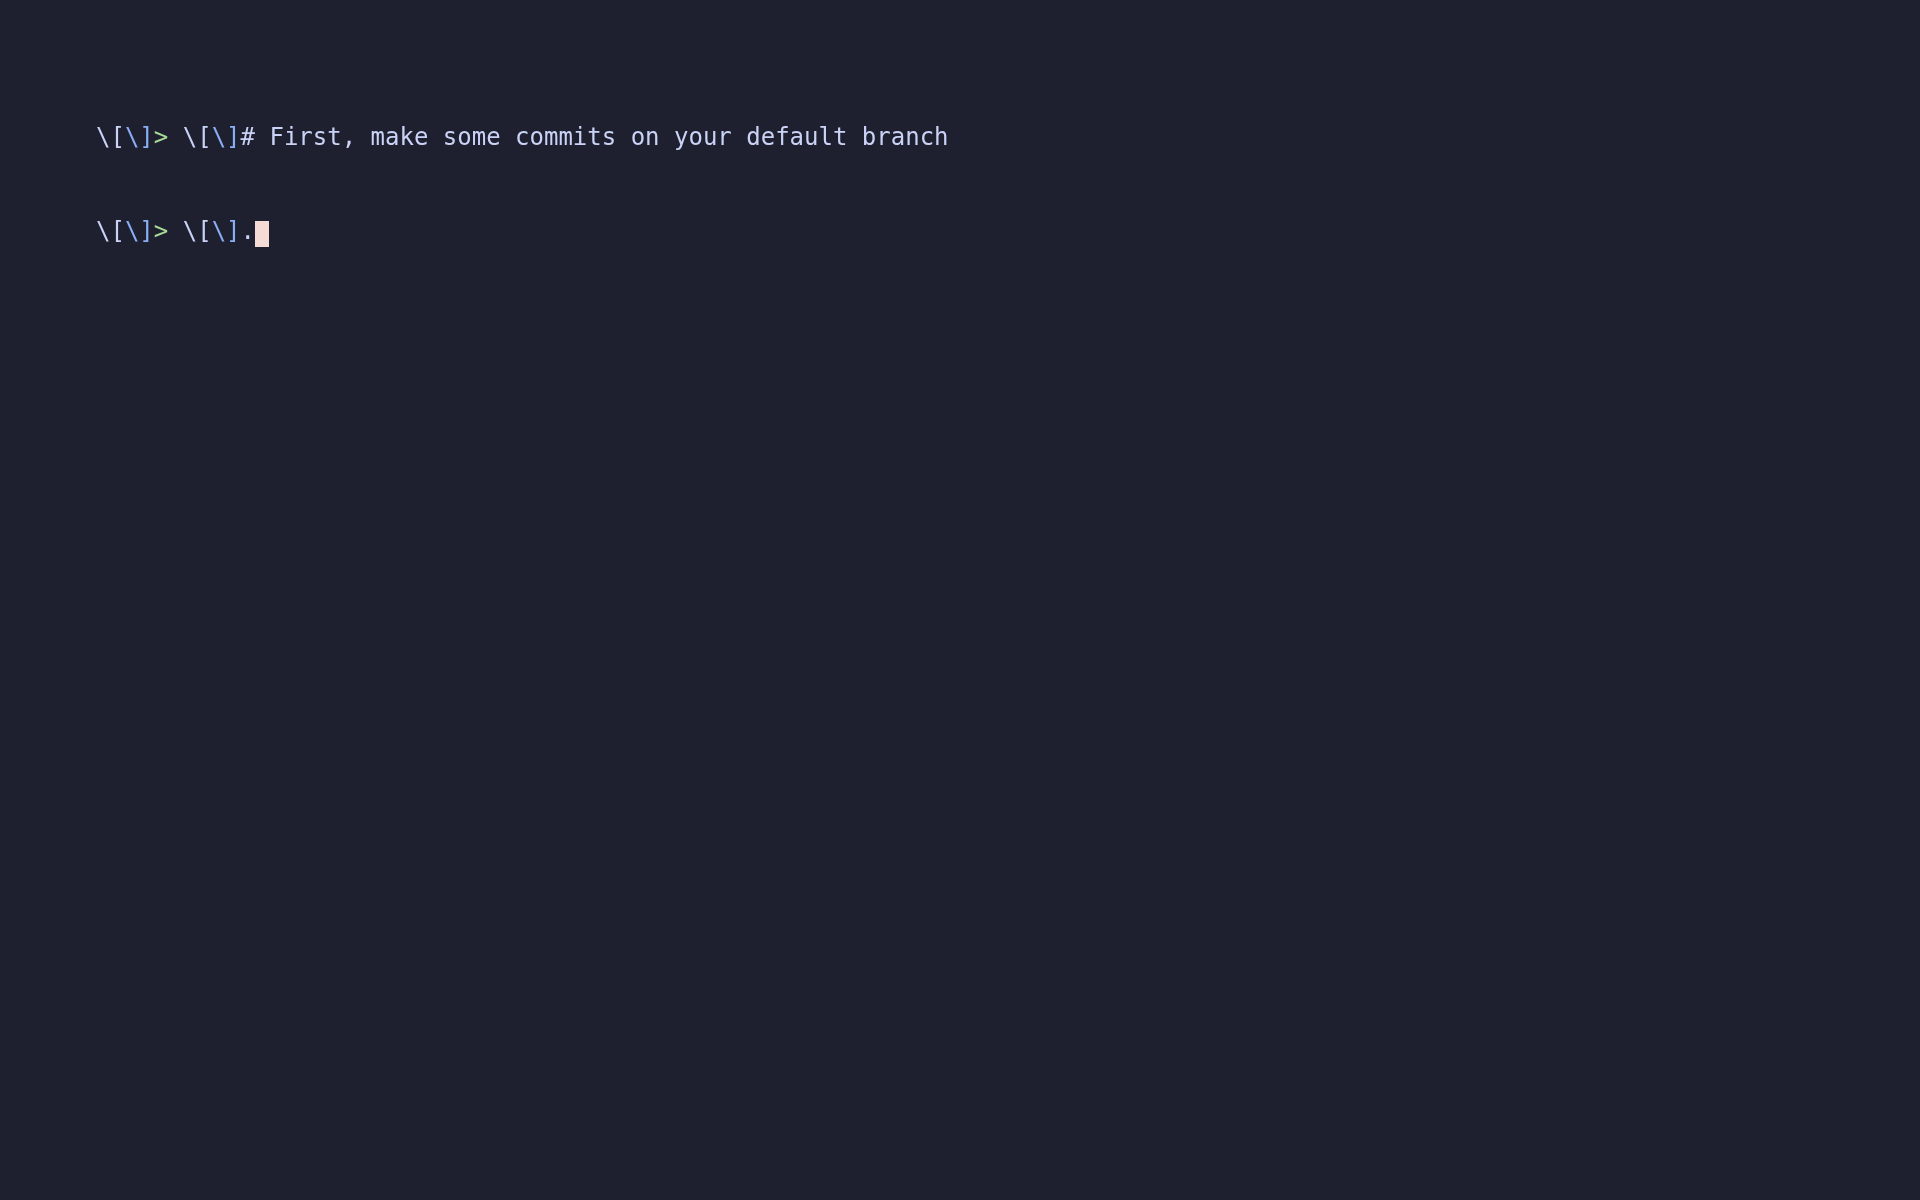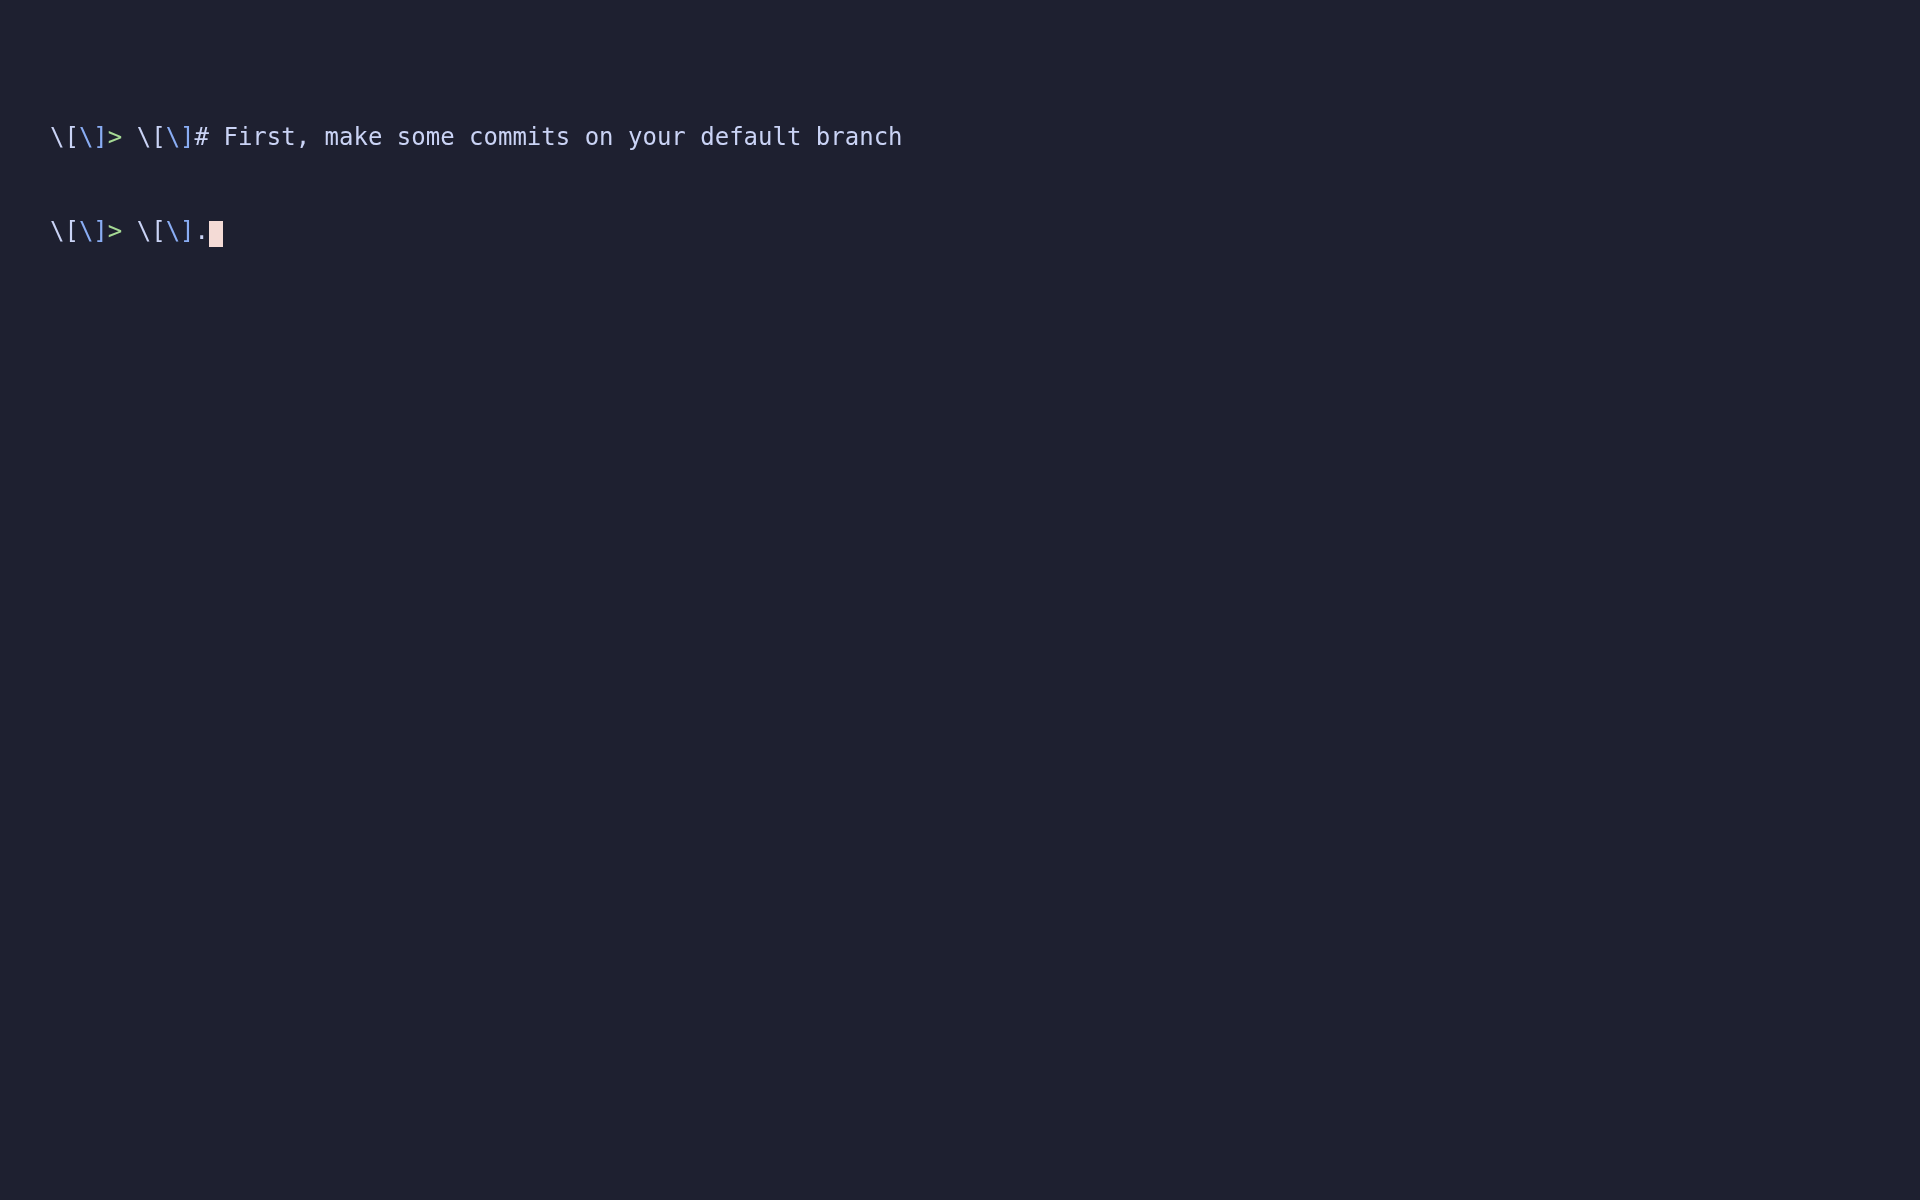--- a/index.html
+++ b/index.html
@@ -13,20 +13,21 @@
       font-family: 'SF Mono', 'Monaco', 'Menlo', 'Consolas', 'DejaVu Sans Mono', monospace;
       font-size: 24px;
       line-height: 1.3;
       padding: 60px 50px;
       width: 1920px;
       height: 1200px;
       overflow: hidden;
     }
     .terminal {
       white-space: pre;
+      margin-left: 46px;
     }
     .line {
       display: block;
     }
     .prompt-white {
       color: #cad3f5;
     }
     .prompt-purple {
       color: #8aadf4;
     }

